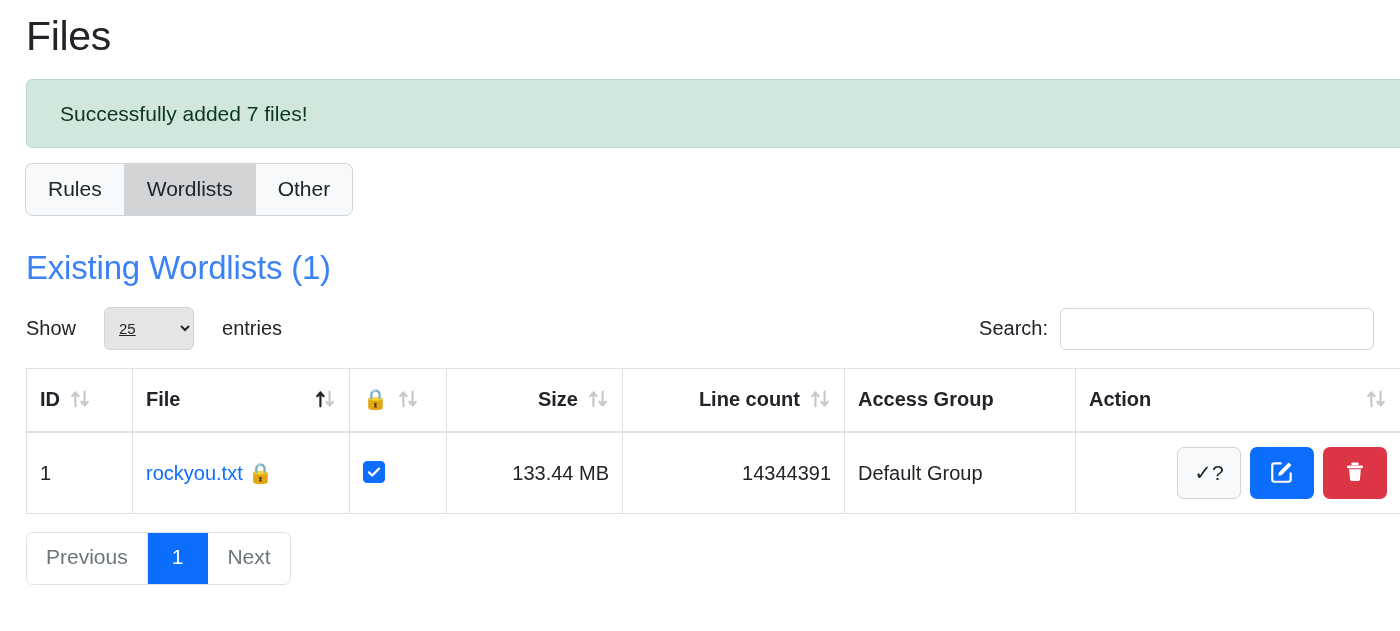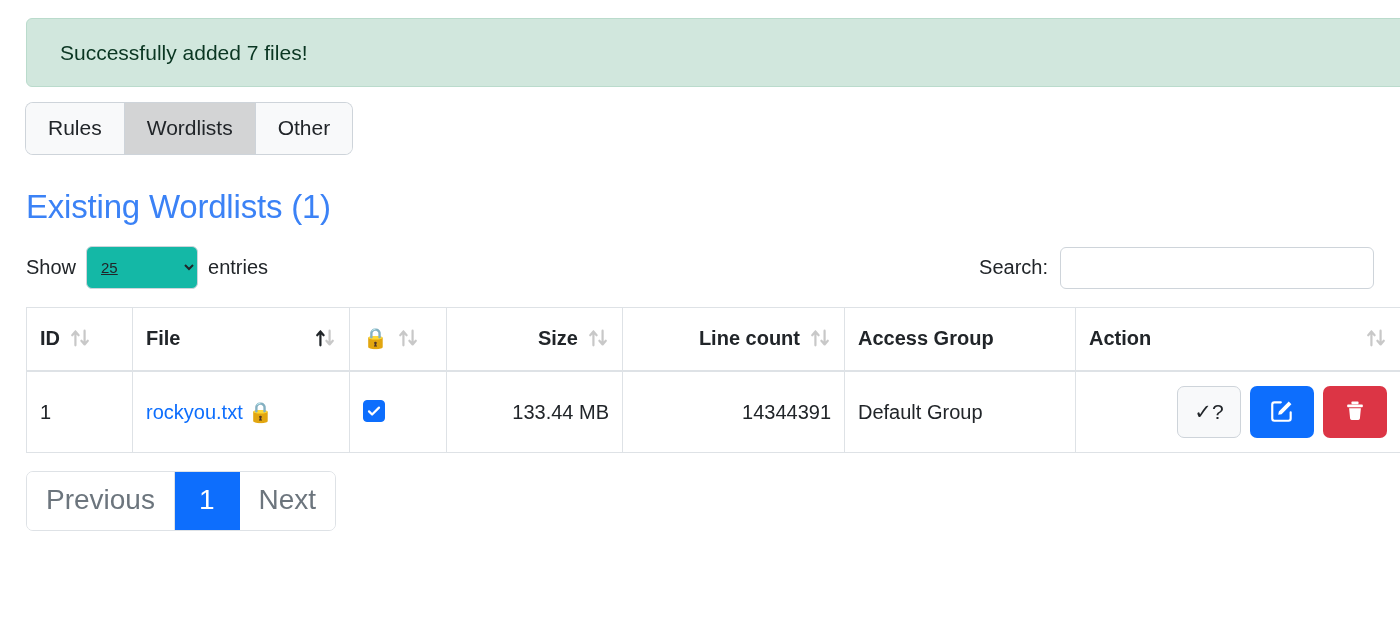--- a/index.html
+++ b/index.html
@@ -73,32 +73,32 @@
     display: flex;
     align-items: center;
     justify-content: space-between;
     margin-top: 20px;
     padding-right: 26px;
     width: 1374px;
   }
   .dt-length {
     display: flex;
     align-items: center;
-    gap: 10px;
+    gap: 28px;
     font-size: 20px;
   }
   .dt-length select {
     font-size: 15px;
     font-family: "Liberation Sans", sans-serif;
     padding: 9px 6px 9px 10px;
     border: 1px solid #ced4da;
     border-radius: 6px;
-    background: #14b8a6;
+    background: #e5e5e5;
     color: #212529;
-    width: 112px;
+    width: 90px;
     height: 43px;
     text-decoration: underline;
   }
   .dt-filter {
     display: flex;
     align-items: center;
     gap: 12px;
     font-size: 20px;
   }
   .dt-filter input {
@@ -197,38 +197,39 @@
   }
   .dt-info { font-size: 20px; color: #212529; }
   .pager {
     display: inline-flex;
     border: 1px solid #dee2e6;
     border-radius: 7px;
     overflow: hidden;
     background: #fff;
   }
   .pg {
-    font-size: 28px;
+    font-size: 21px;
     padding: 12px 19px 14px 19px;
     color: #6c757d;
     background: #fff;
     border-right: 1px solid #dee2e6;
     cursor: pointer;
     line-height: 1.15;
   }
   .pg:last-child { border-right: none; }
   .pg.num { color: #6c757d; padding-left: 24px; padding-right: 24px; }
   .pg.num.active { background: #0d6efd; color: #fff; border-color: #0d6efd; }
   .pg.disabled { color: #6c757d; }
 </style>
 </head>
 <body>
 
 <div class="page">
 
+  <h1 class="page-title">Files</h1>
 
   <div class="alert">
     <span>Successfully added 7 files!</span>
   </div>
 
   <div class="btn-group">
     <button class="tab">Rules</button>
     <button class="tab active">Wordlists</button>
     <button class="tab">Other</button>
   </div>

